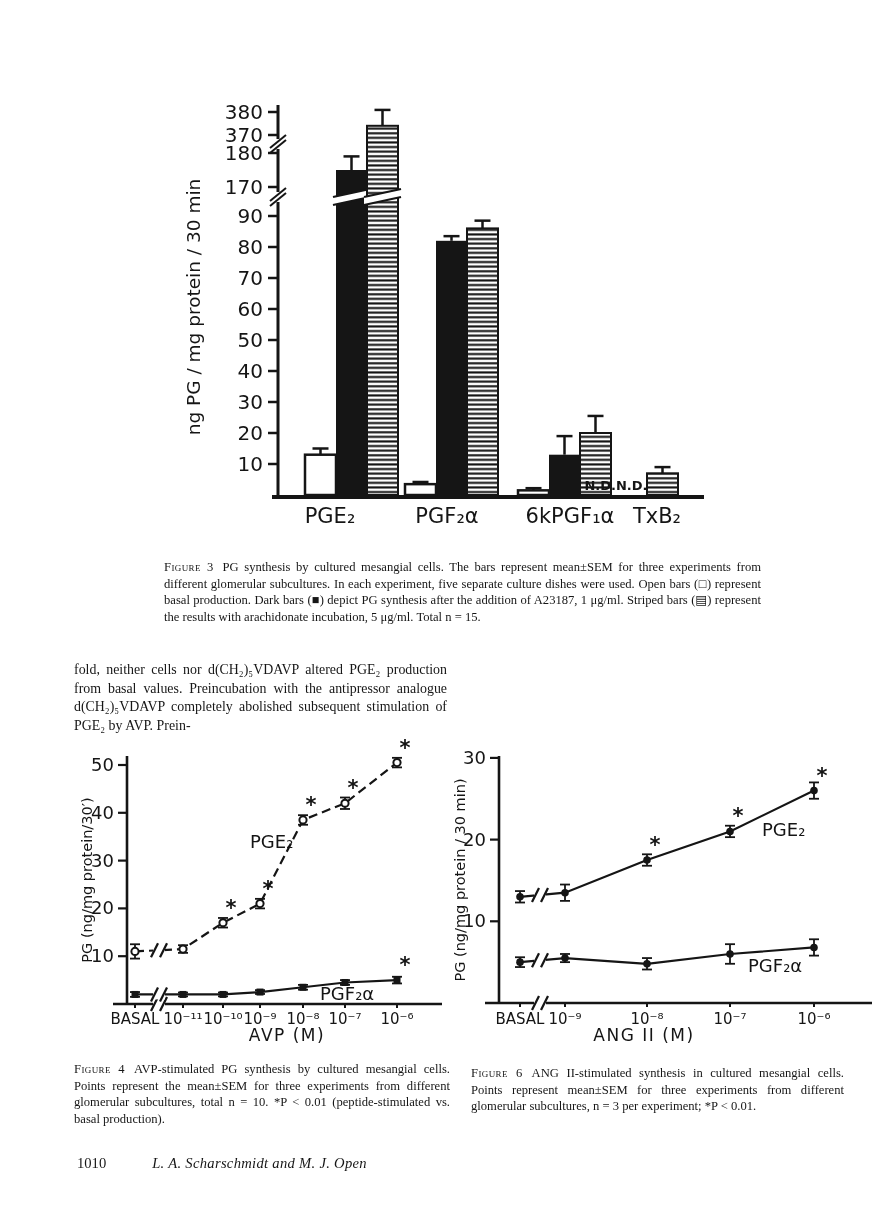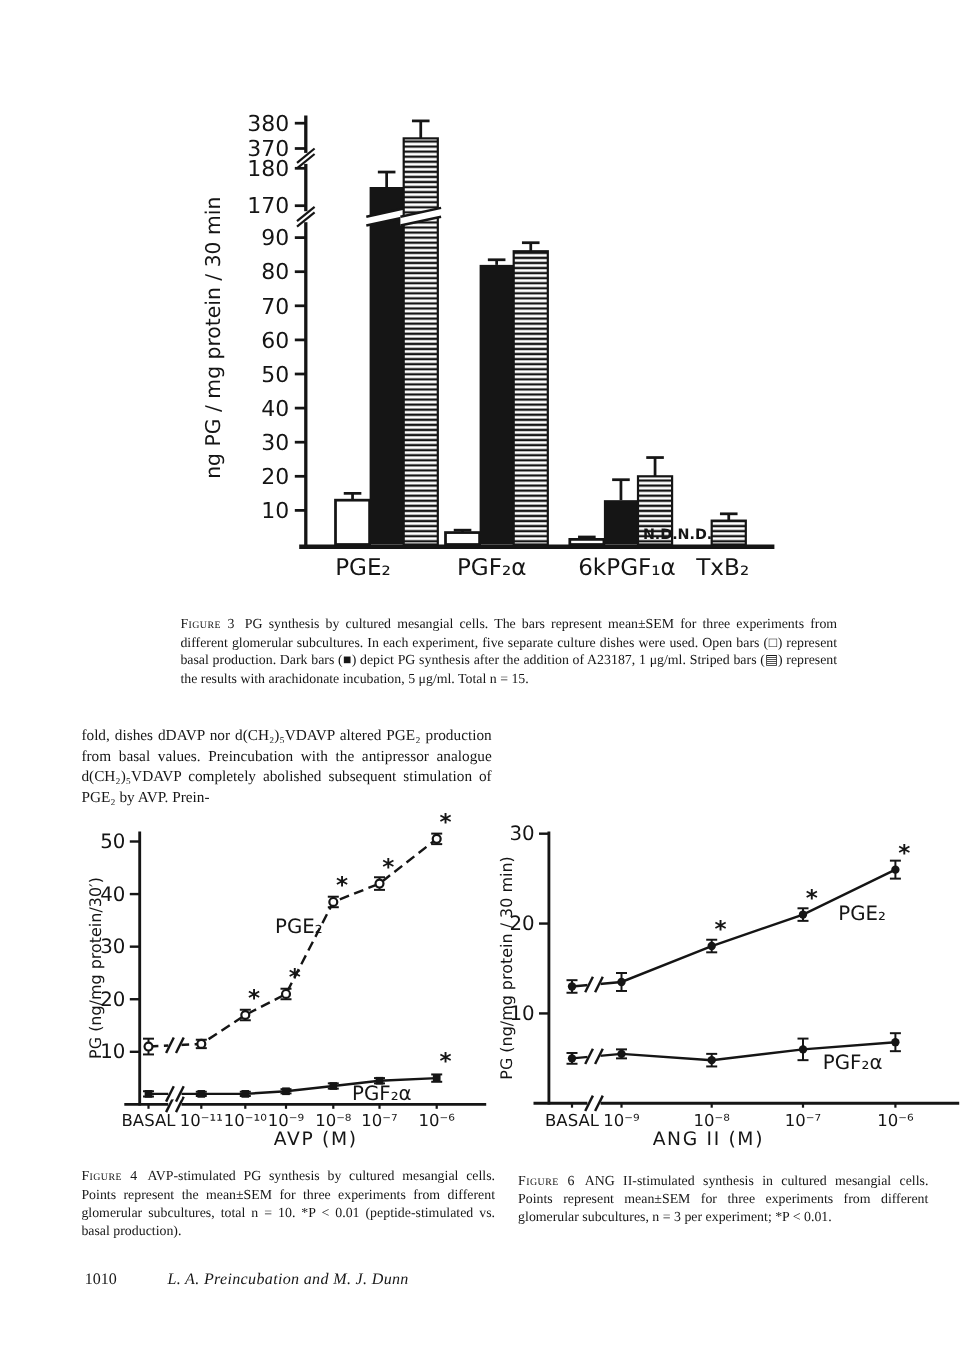--- a/index.html
+++ b/index.html
@@ -110,21 +110,21 @@
       <text x="287" y="438" font-family="DejaVu Sans, sans-serif" fill="#151515" text-anchor="middle" font-size="21">PGF₂α</text>
       <text x="410" y="438" font-family="DejaVu Sans, sans-serif" fill="#151515" text-anchor="middle" font-size="21">6kPGF₁α</text>
       <text x="497" y="438" font-family="DejaVu Sans, sans-serif" fill="#151515" text-anchor="middle" font-size="21">TxB₂</text>
       <text x="40" y="222" font-family="DejaVu Sans, sans-serif" fill="#151515" text-anchor="middle" font-size="18.5" transform="rotate(-90 40 222)">ng PG / mg protein / 30 min</text>
     </svg>
 </figure>
 
 <p class="caption abs" style="left:152px;top:547px;width:597px"><span class="caplabel">Figure 3</span><span>PG synthesis by cultured mesangial cells. The bars represent mean±SEM for three experiments from different glomerular subcultures. In each experiment, five separate culture dishes were used. Open bars (□) represent basal production. Dark bars (■) depict PG synthesis after the addition of A23187, 1 μg/ml. Striped bars (▤) represent the results with arachidonate incubation, 5 μg/ml. Total n = 15.</span></p>
 
 <div class="bodytext abs" style="left:62px;top:649px;width:373px">
-  <p>fold, dishes dDAVP nor d(CH₂)₅VDAVP altered PGE₂ production from basal values. Preincubation with the antipressor analogue d(CH₂)₅VDAVP completely abolished subsequent stimulation of PGE₂ by AVP. Prein-</p>
+  <p>fold, neither cells nor d(CH₂)₅VDAVP altered PGE₂ production from basal values. Preincubation with the antipressor analogue d(CH₂)₅VDAVP completely abolished subsequent stimulation of PGE₂ by AVP. Prein-</p>
 </div>
 <div class="bodytext abs" style="left:457px;top:649px;width:371px">
 </div>
 
 <figure class="abs" style="left:62px;top:748px">
   <svg id="fig4-chart" width="390" height="298">
       <line x1="65" y1="257" x2="65" y2="8" stroke="#151515" stroke-width="2.6"></line>
       <line x1="51" y1="256" x2="380" y2="256" stroke="#151515" stroke-width="2.6"></line>
       <line x1="56" y1="208.2" x2="65" y2="208.2" stroke="#151515" stroke-width="2.2"></line>
       <text x="52" y="214.2" font-family="DejaVu Sans, sans-serif" fill="#151515" text-anchor="end" font-size="18">10</text>
@@ -317,14 +317,14 @@
       </g>
       <text x="296" y="224" font-family="DejaVu Sans, sans-serif" fill="#151515" text-anchor="start" font-size="18">PGF₂α</text>
     </svg>
 </figure>
 
 <p class="caption abs" style="left:62px;top:1049px;width:376px"><span class="caplabel">Figure 4</span><span>AVP-stimulated PG synthesis by cultured mesangial cells. Points represent the mean±SEM for three experiments from different glomerular subcultures, total n = 10. *P &lt; 0.01 (peptide-stimulated vs. basal production).</span></p>
 
 <p class="caption abs" style="left:459px;top:1053px;width:373px"><span class="caplabel">Figure 6</span><span>ANG II-stimulated synthesis in cultured mesangial cells. Points represent mean±SEM for three experiments from different glomerular subcultures, n = 3 per experiment; *P &lt; 0.01.</span></p>
 
 <div class="footer abs" style="left:65px;top:1143px">
-  <span>1010</span><span class="rh">L. A. Preincubation and M. J. Dunn</span>
+  <span>1010</span><span class="rh">L. A. Scharschmidt and M. J. Open</span>
 </div>
 
 </body></html>

